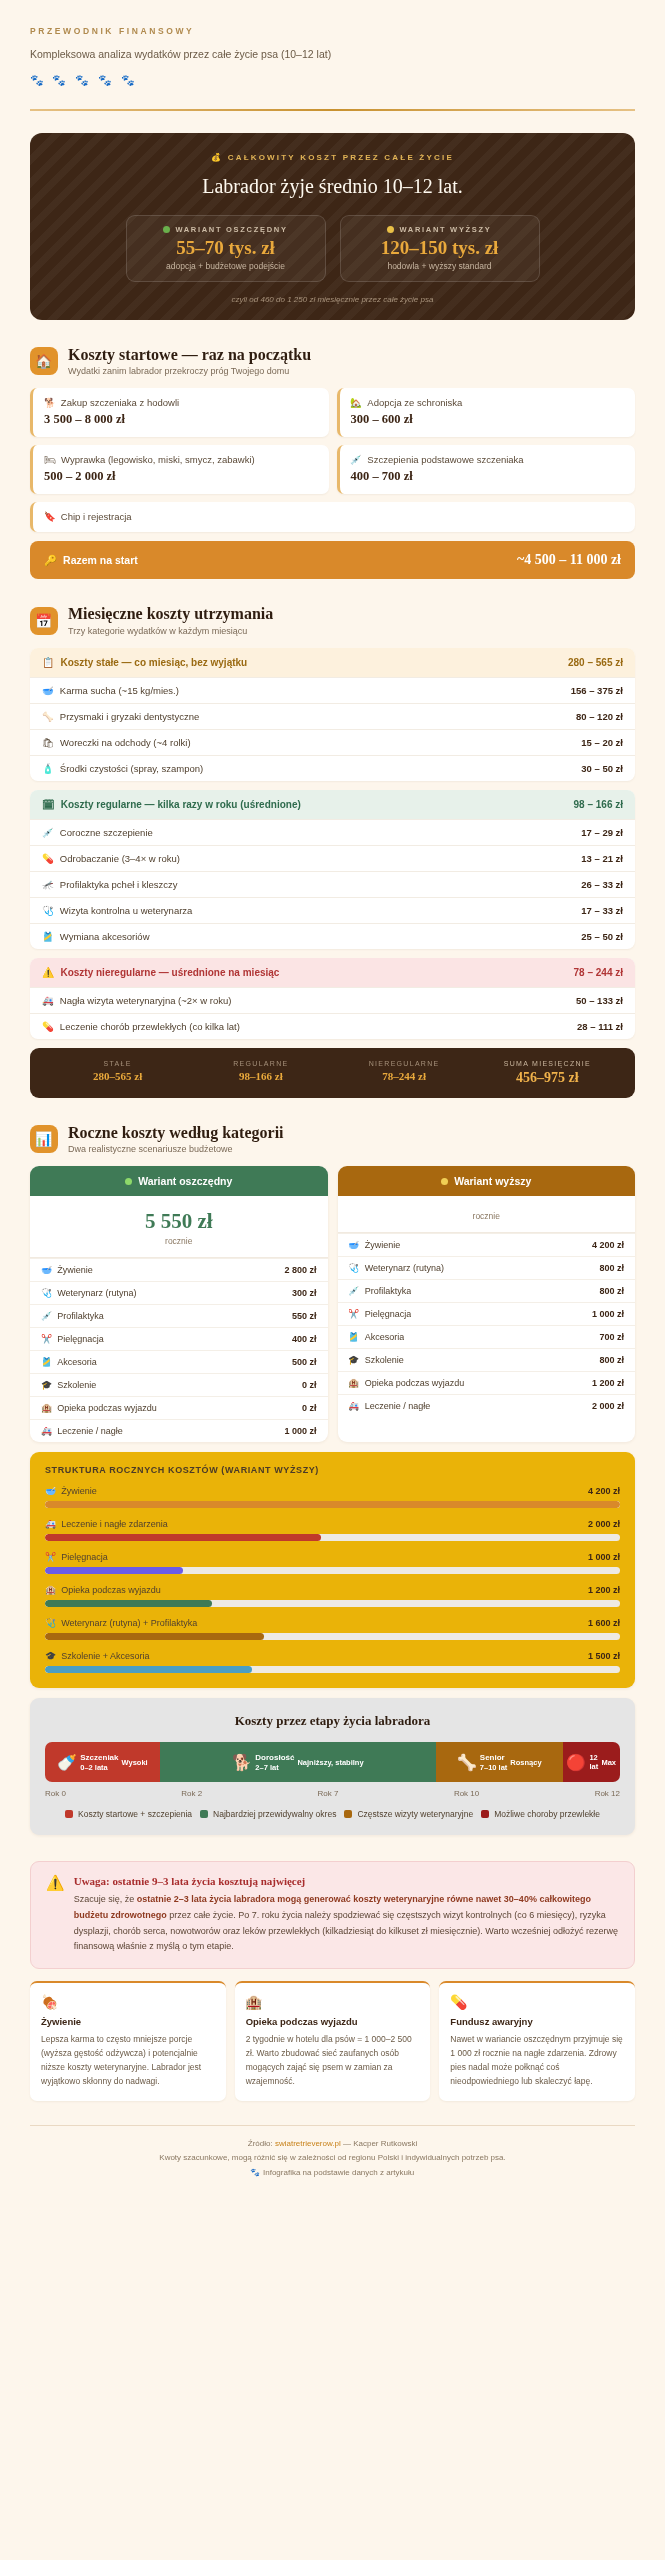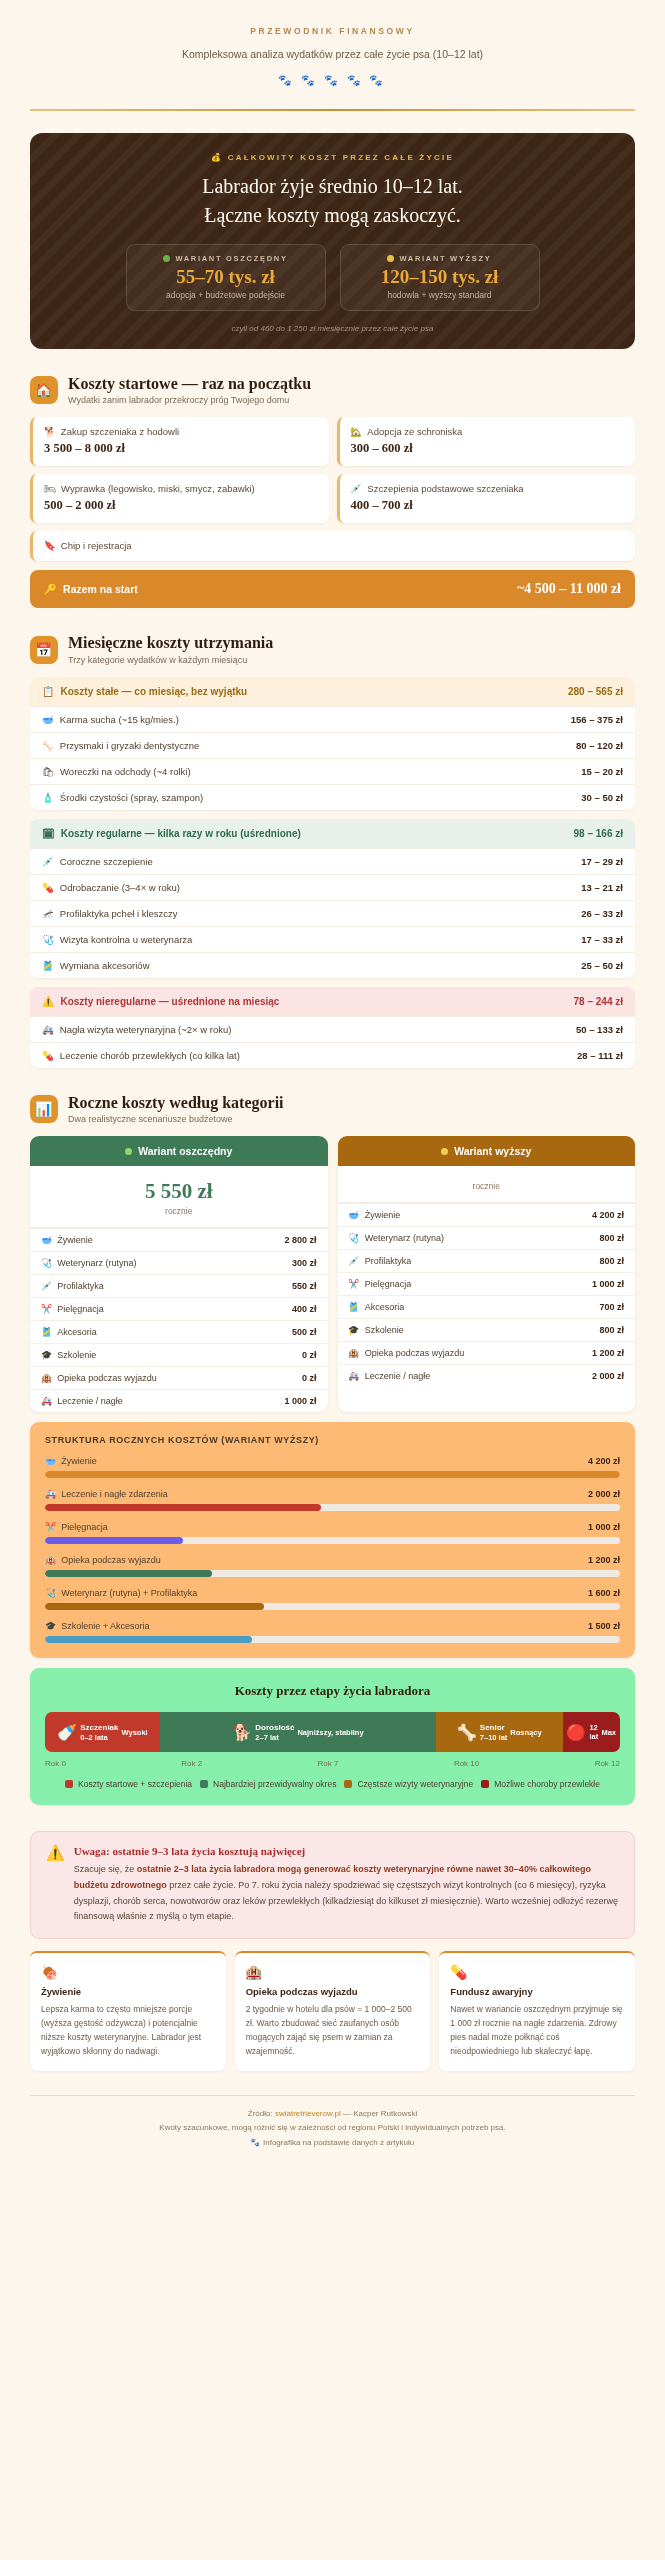--- a/index.html
+++ b/index.html
@@ -7,21 +7,21 @@
     width: 665px;
     background: #fdf6ec;
     font-family: "Liberation Sans", sans-serif;
     color: #3a2a1a;
   }
   body { padding: 0; }
 
   .page { width: 665px; padding: 0 0 10px; }
 
   
-  .hero { padding: 26px 30px 0; text-align: center; }
+  .hero { padding: 26px 30px 0; text-align: left; }
   .kicker {
     font-size: 8.5px; letter-spacing: 2.6px; font-weight: bold;
     color: #b08a4e; text-transform: uppercase; margin-bottom: 12px;
   }
   .title {
     font-family: "Liberation Serif", serif; font-weight: bold;
     font-size: 30px; line-height: 1.12; color: #2f1d10;
   }
   .title .accent { color: #c8821a; font-style: italic; display: block; }
   .subtitle { margin-top: 10px; font-size: 10.5px; color: #6b5a46; }
@@ -143,38 +143,38 @@
   .srow {
     display: flex; align-items: center; justify-content: space-between;
     padding: 6px 11px; font-size: 9px; color: #51412f; border-top: 1px solid #f4efe7;
   }
   .srow:first-of-type { border-top: none; }
   .srow .sl2 { display: flex; align-items: center; gap: 5px; overflow: hidden; }
   .srow .sv2 { font-weight: bold; color: #3d2616; white-space: nowrap; }
 
   
   .bars {
-    margin-top: 10px; background: #fdba74; border-radius: 9px; padding: 13px 15px 15px;
+    margin-top: 10px; background: #eab308; border-radius: 9px; padding: 13px 15px 15px;
     box-shadow: 0 1px 3px rgba(120,90,50,.09);
   }
   .bars-title {
     font-size: 9px; font-weight: bold; letter-spacing: .6px; color: #4a3a28;
     text-transform: uppercase; margin-bottom: 11px;
   }
   .bar-item { margin-bottom: 11px; }
   .bar-item:last-child { margin-bottom: 0; }
   .bar-top { display: flex; justify-content: space-between; align-items: center; font-size: 9px; color: #51412f; }
   .bar-top .bl { display: flex; align-items: center; gap: 5px; }
   .bar-top .bv { font-weight: bold; color: #3d2616; }
   .bar-track { height: 7px; background: #eeeae3; border-radius: 4px; margin-top: 5px; overflow: hidden; }
   .bar-fill { height: 100%; border-radius: 4px; }
 
   
   .tl-panel {
-    margin-top: 10px; background: #86efac; border-radius: 9px; padding: 15px 15px 16px;
+    margin-top: 10px; background: #e5e5e5; border-radius: 9px; padding: 15px 15px 16px;
     box-shadow: 0 1px 3px rgba(120,90,50,.09);
   }
   .tl-title {
     font-family: "Liberation Serif", serif; font-weight: bold; font-size: 13px;
     text-align: center; color: #2f1d10; margin-bottom: 13px;
   }
   .tl-bar { display: flex; border-radius: 7px; overflow: hidden; height: 40px; }
   .tl-seg {
     display: flex; align-items: center; justify-content: center; gap: 3px;
     color: #fff; padding: 0 4px; overflow: hidden;
@@ -233,21 +233,20 @@
   </div>
   <div class="rule"></div>
 
   <div class="darkcard">
     <div class="dc-kicker">
       <span>💰</span>
       <span>CAŁKOWITY KOSZT PRZEZ CAŁE ŻYCIE</span>
     </div>
     <div class="dc-head">
       <div>Labrador żyje średnio 10–12 lat.</div>
-      <div>Łączne koszty mogą zaskoczyć.</div>
     </div>
     <div class="variants">
       <div class="variant">
         <div class="v-label">
           <span class="dot" style="background:#6ab04c"></span>
           <span>WARIANT OSZCZĘDNY</span>
         </div>
         <div class="v-amount">55–70 tys. zł</div>
         <div class="v-note">adopcja + budżetowe podejście</div>
       </div>
@@ -425,20 +424,38 @@
       </div>
       <div class="mrow">
         <span class="ml">
           <span>💊</span>
           <span>Leczenie chorób przewlekłych (co kilka lat)</span>
         </span>
         <span class="mv">28 – 111 zł</span>
       </div>
     </div>
 
+    <div class="sumbar">
+      <div class="sumcell">
+        <div class="sl">STAŁE</div>
+        <div class="sv">280–565 zł</div>
+      </div>
+      <div class="sumcell">
+        <div class="sl">REGULARNE</div>
+        <div class="sv">98–166 zł</div>
+      </div>
+      <div class="sumcell">
+        <div class="sl">NIEREGULARNE</div>
+        <div class="sv">78–244 zł</div>
+      </div>
+      <div class="sumcell tot">
+        <div class="sl">SUMA MIESIĘCZNIE</div>
+        <div class="sv">456–975 zł</div>
+      </div>
+    </div>
   </div>
 
   <div class="section">
     <div class="sechead">
       <div class="sec-ico">📊</div>
       <div>
         <div class="sec-t">Roczne koszty według kategorii</div>
         <div class="sec-s">Dwa realistyczne scenariusze budżetowe</div>
       </div>
     </div>

